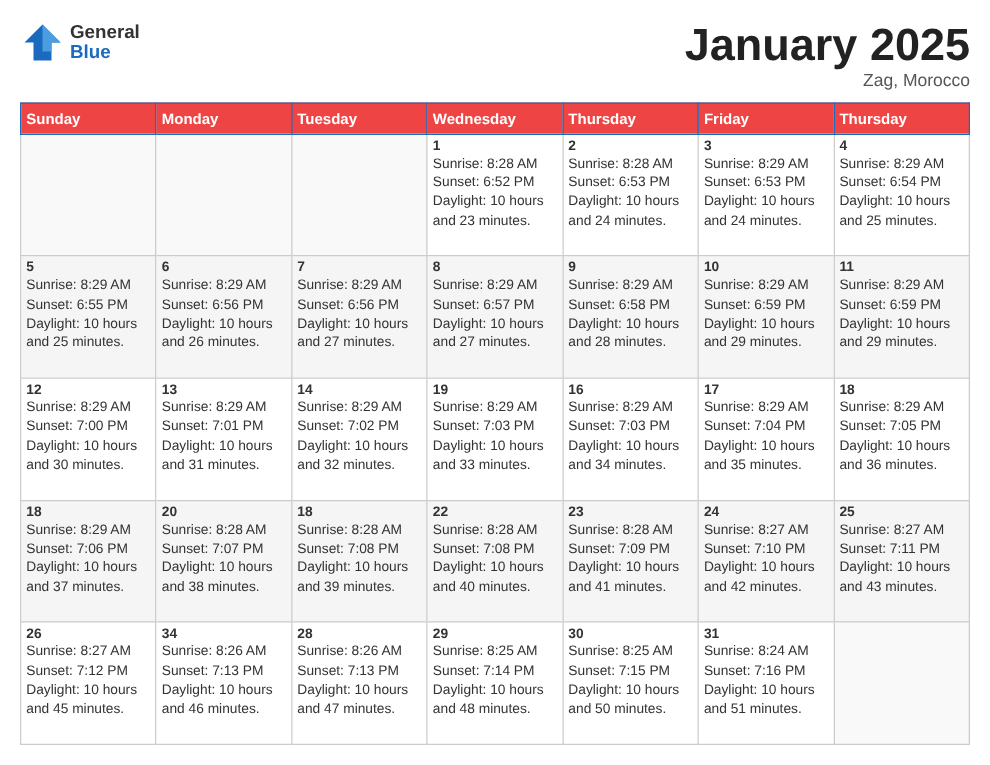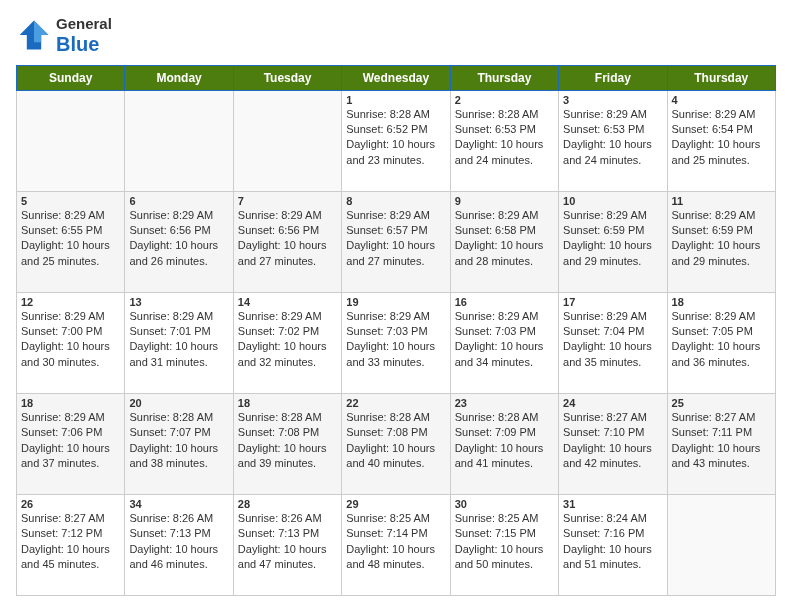--- a/index.html
+++ b/index.html
@@ -71,21 +71,21 @@
       color: #333;
       background: #fff;
     }
     .calendar tr:nth-child(even) td {
       background: #f5f5f5;
     }
     .calendar tr:nth-child(odd) td {
       background: #fff;
     }
     
-    .calendar thead tr th { background: #4d7c0f; text-align: center; }
+    .calendar thead tr th { background: #ef4444; }
     .day-num {
       font-size: 11px;
       font-weight: bold;
       display: block;
       margin-bottom: 1px;
     }
     .day-info {
       font-size: 11px;
       line-height: 1.4;
       color: #333;
@@ -108,23 +108,27 @@
   <div class="header">
     <div class="logo">
       <svg class="logo-icon" viewBox="0 0 40 40">
 
         <polygon points="20,4 36,20 28,20 28,36 12,36 12,20 4,20" fill="#1a6bbf"></polygon>
         <polygon points="20,4 36,20 28,20 28,28 20,28" fill="#4a9de0"></polygon>
       </svg>
       <div>
         <div style="display:flex; flex-direction:column; line-height:1.1;">
           <span class="logo-general" style="font-size:15px; font-weight:bold; color:#333;">General</span>
-          <span class="logo-blue" style="font-size:20px; font-weight:bold; color:#1a6bbf;">Blue</span>
+          <span class="logo-blue" style="font-size:15px; font-weight:bold; color:#1a6bbf;">Blue</span>
         </div>
       </div>
+    </div>
+    <div class="title-block">
+      <div class="month-title">January 2025</div>
+      <div class="location">Zag, Morocco</div>
     </div>
   </div>
 
   <table class="calendar">
     <thead>
       <tr>
       <th>Sunday</th>
           <th>Monday</th>
           <th>Tuesday</th>
           <th>Wednesday</th>

